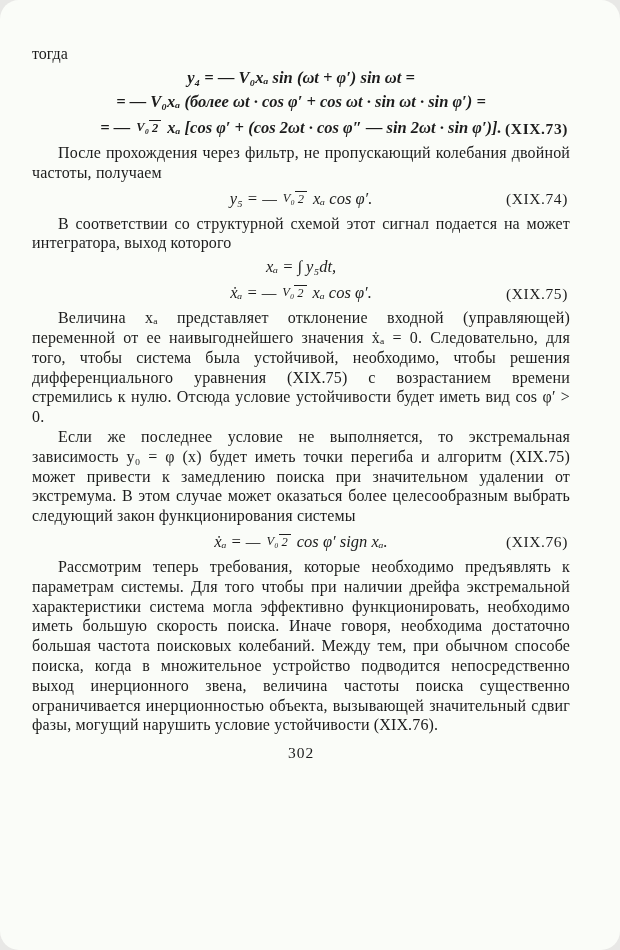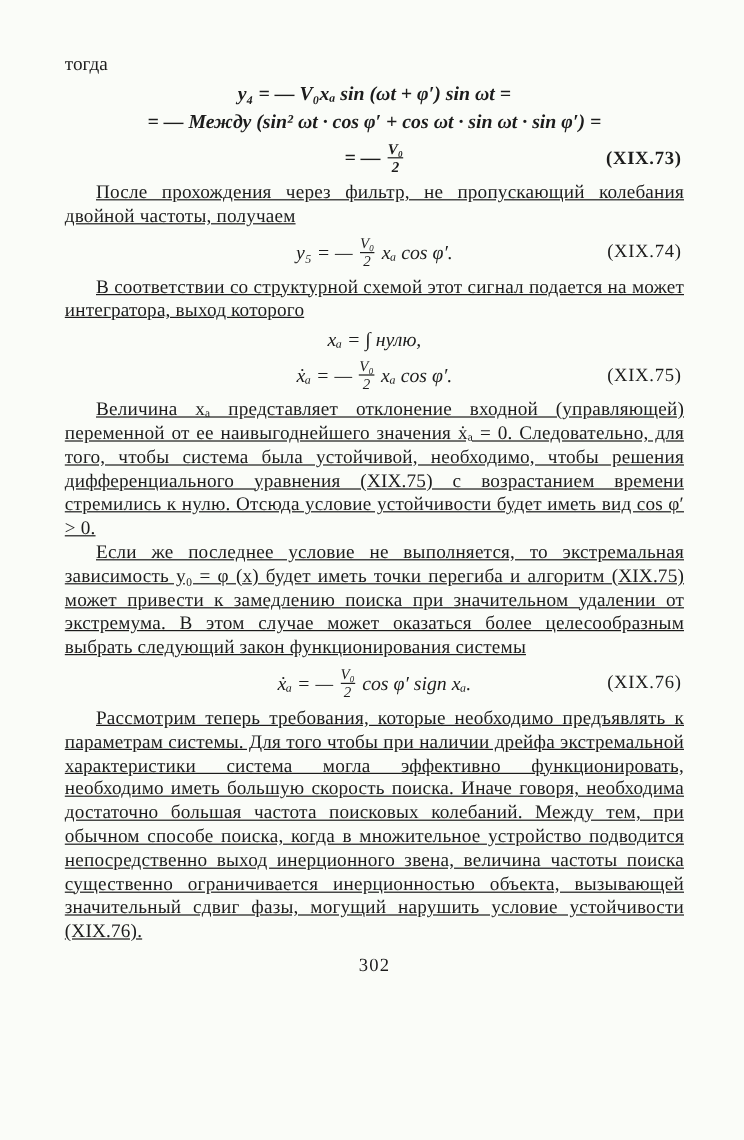--- a/index.html
+++ b/index.html
@@ -5,36 +5,36 @@
   html, body { margin: 0; padding: 0; background: #e8e8e6; }
   .page {
     position: relative;
     width: 620px;
     height: 950px;
     margin: 0 auto;
     background: #fafcf8;
     color: #1c1c1c;
     font-family: "Liberation Serif", "DejaVu Serif", serif;
     box-sizing: border-box;
-    padding: 44px 50px 0 54px;
+    padding: 44px 50px 0 32px;
     overflow: hidden;
+    border-radius: 19px;
   }
   .lead {
     font-size: 16px;
     line-height: 20px;
     text-align: left;
   }
   .para {
     margin: 0;
     font-size: 16px;
     line-height: 19.8px;
     letter-spacing: 0.15px;
     text-align: justify;
     text-indent: 26px;
-    text-decoration: underline;
   }
   .eq-block { margin: 2px 0; font-weight: bold; }
   .eq-row {
     position: relative;
     display: flex;
     justify-content: center;
     align-items: center;
     gap: 5px;
     font-size: 16.5px;
     font-style: italic;
@@ -47,22 +47,22 @@
     right: 2px;
     top: 50%;
     transform: translateY(-50%);
     font-style: normal;
     font-size: 15.5px;
     letter-spacing: 0.6px;
     margin-left: 27px;
   }
   .frac {
     display: inline-flex;
-    flex-direction: column;
-    align-items: center;
+    flex-direction: row;
+    align-items: flex-start;
     font-size: 12.5px;
     line-height: 14px;
     vertical-align: middle;
     margin: 0 1px;
   }
   .frac .den {
     border-top: 1.2px solid #1c1c1c;
     padding: 0 3px;
     align-self: stretch;
     text-align: center;
@@ -79,48 +79,49 @@
 
 <div class="page">
 
   <div class="lead">тогда</div>
 
   <div class="eq-block">
     <div class="eq-row">
       <span>y₄ = — V₀xₐ sin (ωt + φ′) sin ωt =</span>
     </div>
     <div class="eq-row">
-      <span>= — Между (sin² ωt · cos φ′ + cos ωt · sin ωt · sin φ′) =</span>
+      <span>= — V₀xₐ (более ωt · cos φ′ + cos ωt · sin ωt · sin φ′) =</span>
     </div>
     <div class="eq-row tall">
       <span>= —</span>
       <span class="frac">
         <span class="num">V₀</span>
         <span class="den">2</span>
       </span>
+      <span>xₐ [cos φ′ + (cos 2ωt · cos φ″ — sin 2ωt · sin φ′)].</span>
       <span class="eq-tag">(XIX.73)</span>
     </div>
   </div>
 
   <p class="para">После прохождения через фильтр, не пропускающий колебания двойной частоты, получаем</p>
 
   <div class="eq-row tall">
     <span>y₅ = —</span>
     <span class="frac">
       <span class="num">V₀</span>
       <span class="den">2</span>
     </span>
     <span>xₐ cos φ′.</span>
     <span class="eq-tag">(XIX.74)</span>
   </div>
 
   <p class="para">В соответствии со структурной схемой этот сигнал подается на может интегратора, выход которого</p>
 
   <div class="eq-row">
-    <span>xₐ = ∫ нулю,</span>
+    <span>xₐ = ∫ y₅dt,</span>
   </div>
 
 
   <div class="eq-row tall">
     <span>ẋₐ = —</span>
     <span class="frac">
       <span class="num">V₀</span>
       <span class="den">2</span>
     </span>
     <span>xₐ cos φ′.</span>

